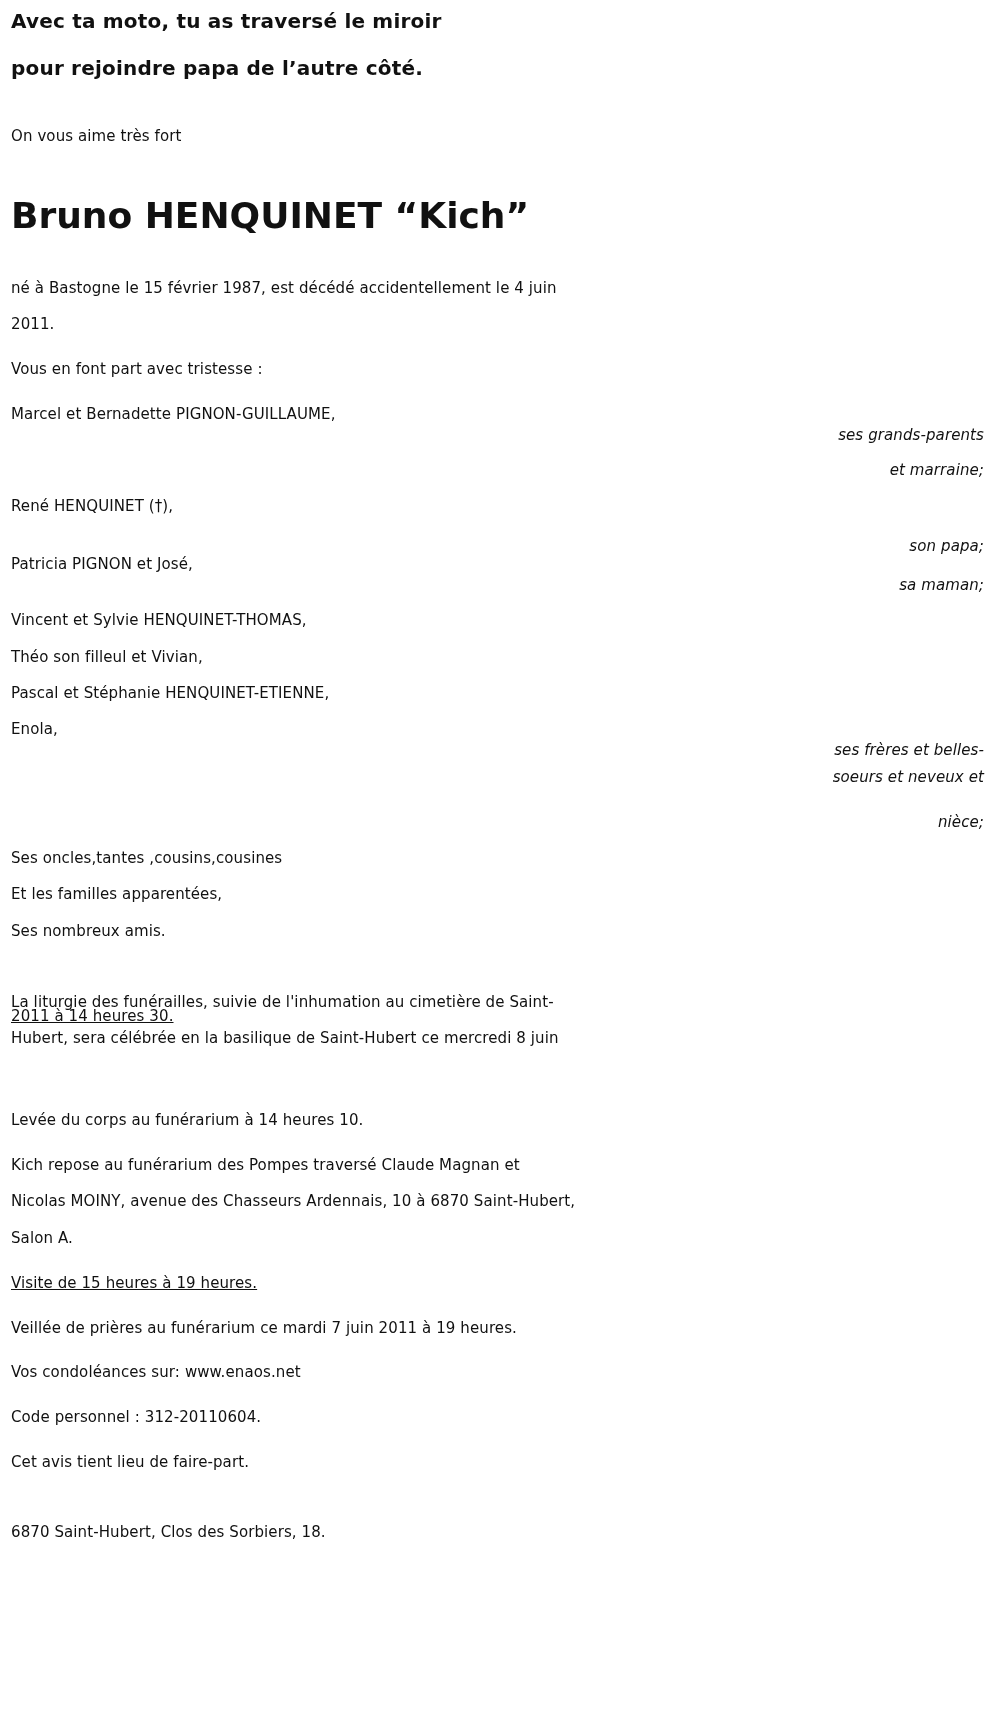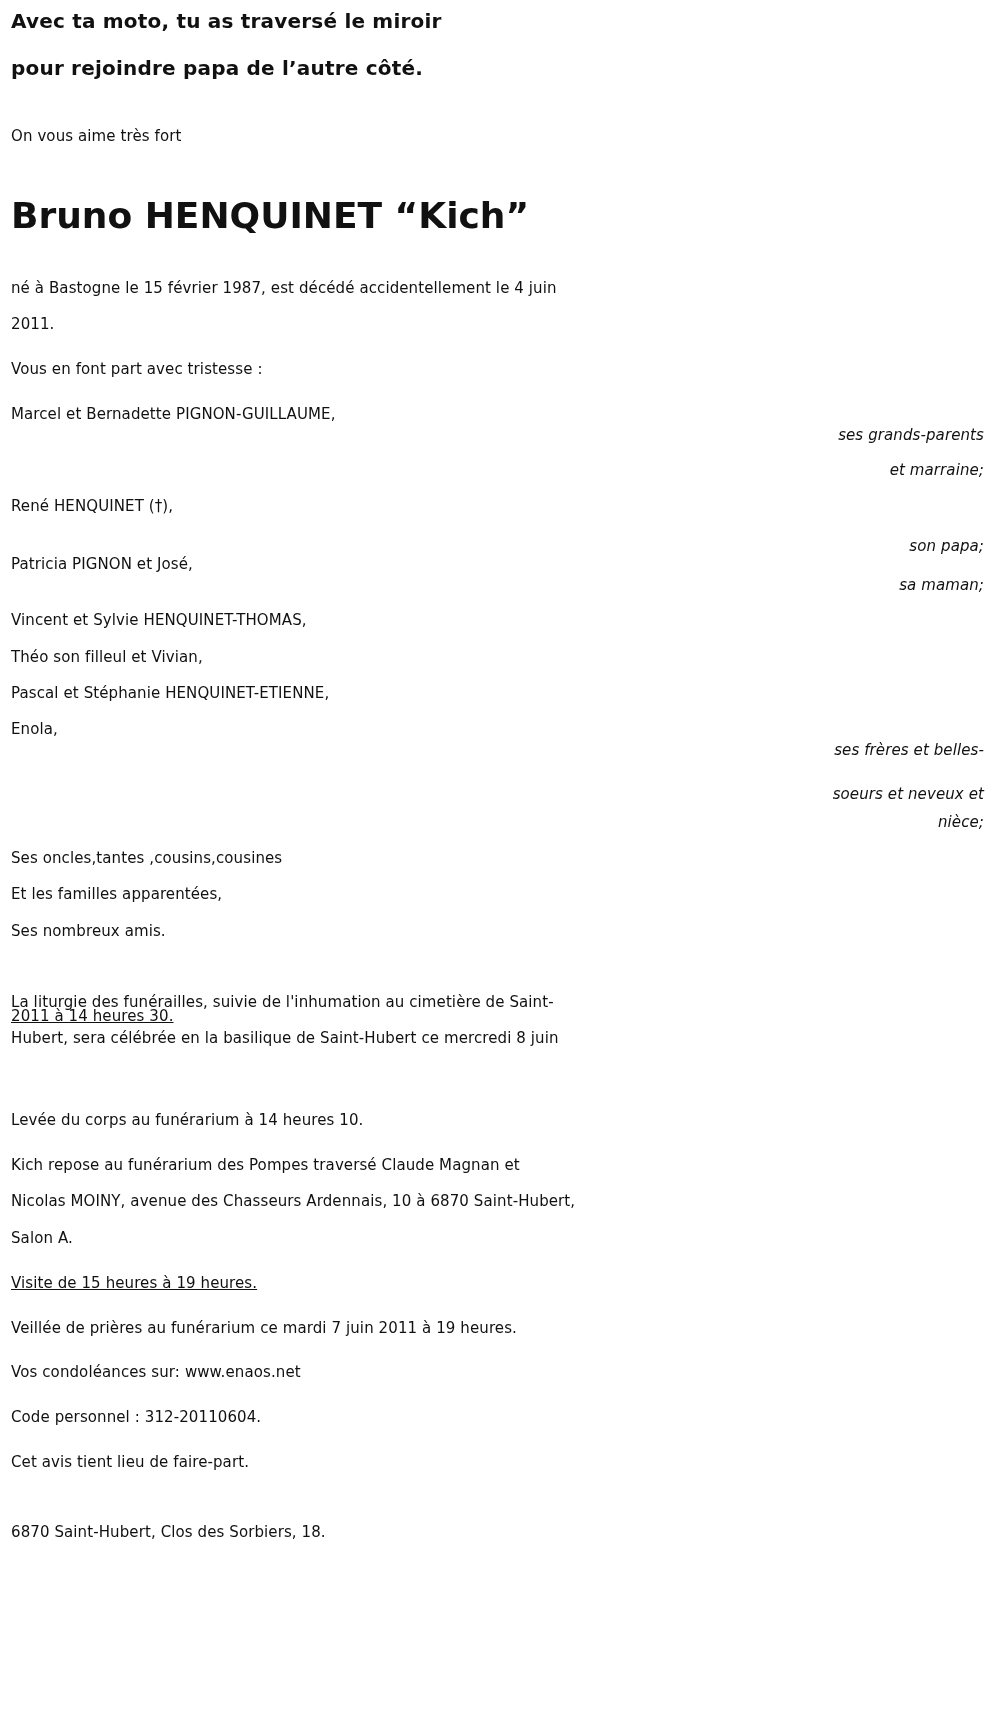--- a/index.html
+++ b/index.html
@@ -43,21 +43,21 @@
   <div class="line body-text right" style="top:521px;margin-top:18px;">son papa;</div>
 
   <div class="line body-text" style="top:557px;">Patricia PIGNON et José,</div>
   <div class="line body-text right" style="top:578px;">sa maman;</div>
 
   <div class="line body-text" style="top:613px;">Vincent et Sylvie HENQUINET-THOMAS,</div>
   <div class="line body-text" style="top:650px;">Théo son filleul et Vivian,</div>
   <div class="line body-text" style="top:686px;">Pascal et Stéphanie HENQUINET-ETIENNE,</div>
   <div class="line body-text" style="top:722px;">Enola,</div>
   <div class="line body-text right" style="top:743px;">ses frères et belles-</div>
-  <div class="line body-text right" style="top:787px;">soeurs et neveux et</div>
+  <div class="line body-text right" style="top:770px;">soeurs et neveux et</div>
   <div class="line body-text right" style="top:815px;">nièce;</div>
 
   <div class="line body-text" style="top:851px;">Ses oncles,tantes ,cousins,cousines</div>
   <div class="line body-text" style="top:887px;">Et les familles apparentées,</div>
   <div class="line body-text" style="top:924px;">Ses nombreux amis.</div>
 
   <div class="line body-text" style="top:995px;">La liturgie des funérailles, suivie de l'inhumation au cimetière de Saint-</div>
   <div class="line body-text" style="top:1031px;">Hubert, sera célébrée en la basilique de Saint-Hubert ce mercredi 8 juin</div>
   <div class="line body-text" style="top:1009px;text-decoration:underline;">2011 à 14 heures 30.</div>
 

